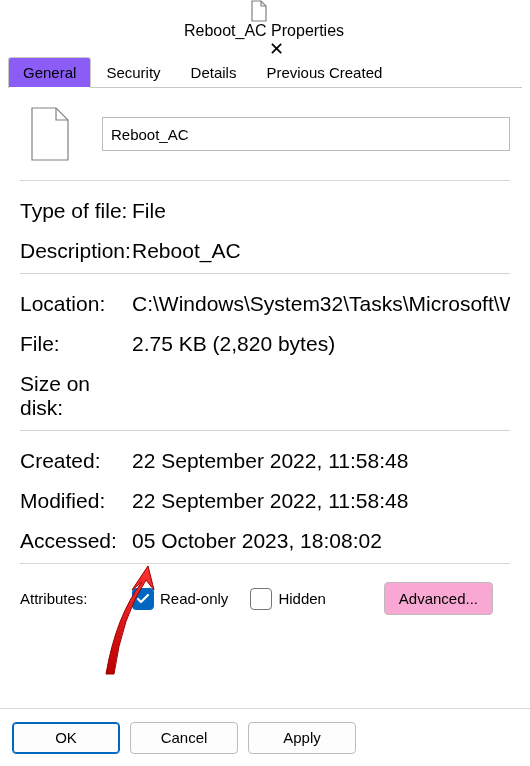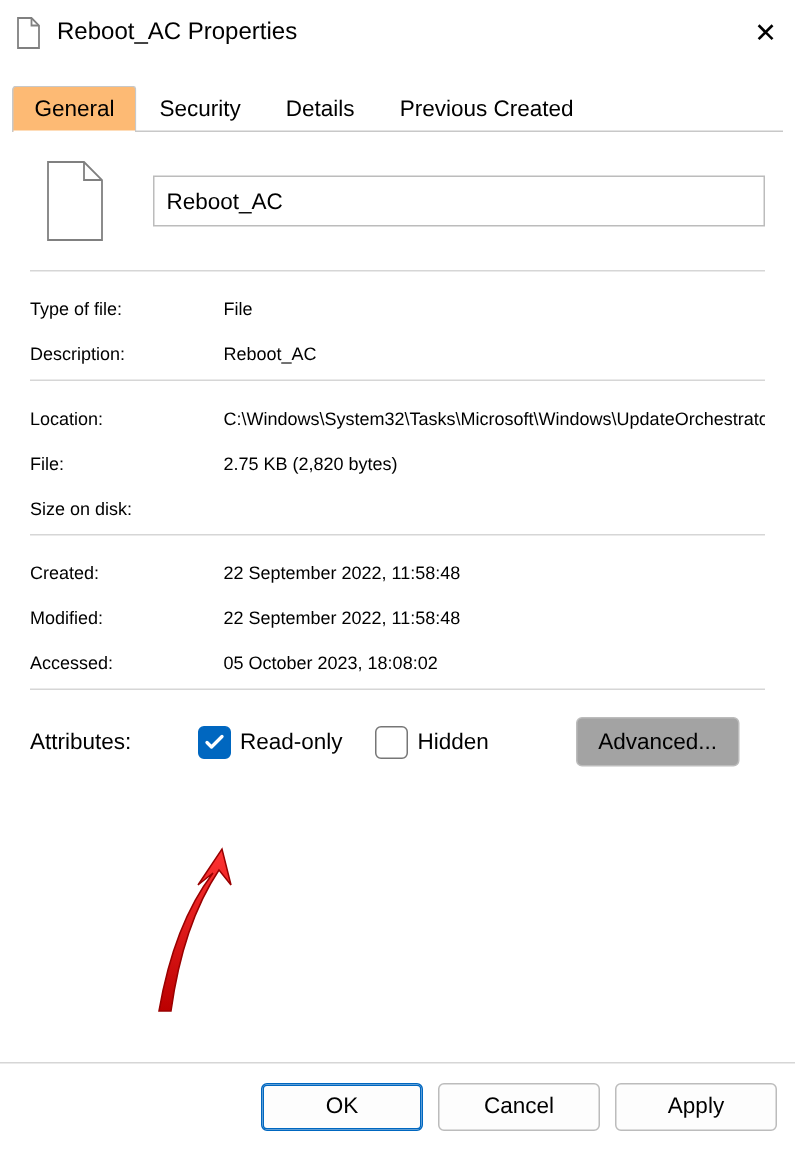--- a/index.html
+++ b/index.html
@@ -10,20 +10,21 @@
     font-size: 15px;
     background: #fff;
     color: #000;
     overflow: hidden;
   }
   .titlebar {
     display: flex;
     align-items: center;
     height: 44px;
     padding: 0 12px 0 10px;
+    flex-direction: column;
   }
   .titlebar .doc-icon {
     width: 18px; height: 22px;
     margin-right: 10px;
   }
   .titlebar .title {
     flex: 1;
     font-size: 16px;
   }
   .titlebar .close {
@@ -47,21 +48,21 @@
     font-size: 15px;
     color: #000;
     cursor: default;
     position: relative;
     top: 1px;
     border: 1px solid transparent;
     border-bottom: none;
   }
   .tab.active {
     border-color: #c8c8c8;
-    background: #fdba74;
+    background: #8b5cf6;
     border-top-left-radius: 3px;
     border-top-right-radius: 3px;
   }
   .tab.active::after {
     content: "";
     position: absolute;
     left: 0; right: 0; bottom: -1px;
     height: 2px;
     background: #fff;
   }
@@ -89,22 +90,21 @@
   }
   hr.sep {
     border: none;
     border-top: 1px solid #d6d6d6;
     margin: 2px 0 10px 0;
   }
   .kv {
     display: flex;
     align-items: baseline;
     padding: 8px 0;
-    font-size: 12px;
-    gap: 17px;
+    font-size: 21px;
   }
   .kv .k { width: 112px; flex-shrink:0; }
   .kv .v { flex: 1; white-space: nowrap; overflow: hidden; }
   .attr-row {
     display: flex;
     align-items: center;
     padding: 8px 17px 0 0;
   }
   .attr-row .k { width: 112px; }
   .checkbox {
@@ -128,37 +128,36 @@
     border-color: #0067c0;
   }
   .cb-box.checked svg { display: block; }
   .cb-box svg { display: none; }
   .adv-btn {
     margin-left: auto;
     height: 33px;
     padding: 0 14px;
     border: 1px solid #bcbcbc;
     border-radius: 4px;
-    background: #a3a3a3;
+    background: #f9a8d4;
     font: inherit;
     cursor: default;
   }
   .arrow {
     position: absolute;
     left: 86px;
     top: 556px;
     pointer-events: none;
   }
   .footer {
     position: absolute;
     left: 0; right: 0; bottom: 0;
     height: 58px;
     border-top: 1px solid #d6d6d6;
     display: flex;
-    justify-content: flex-end;
     align-items: center;
     padding: 0 12px;
     gap: 10px;
     background: #fff;
   }
   .footer button {
     width: 108px;
     height: 32px;
     border: 1px solid #bcbcbc;
     border-radius: 4px;

